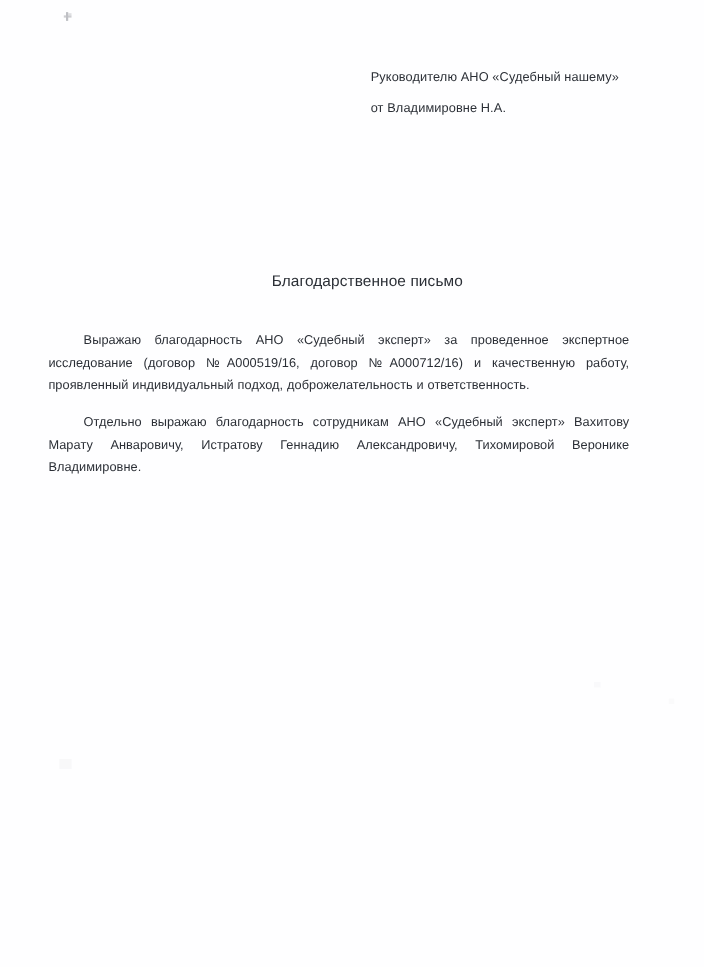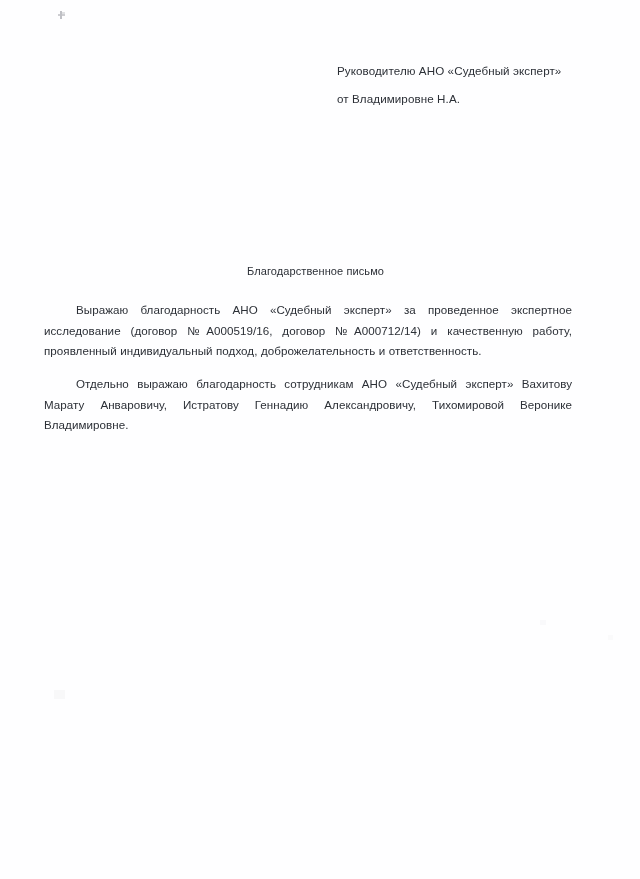--- a/index.html
+++ b/index.html
@@ -54,23 +54,23 @@
     color: #2b2f36;
     font-size: 11.6px;
     line-height: 28px;
     letter-spacing: .1px;
     white-space: nowrap;
   }
 
   .doc-title {
     position: absolute;
     left: 247px;
-    top: 265px;
+    top: 247px;
     color: #2b2f36;
-    font-size: 11px;
+    font-size: 14px;
     letter-spacing: .1px;
     white-space: nowrap;
   }
 
   .body-block {
     position: absolute;
     left: 44px;
     top: 300px;
     width: 528px;
   }
@@ -104,28 +104,28 @@
   <div class="scan-speck">
     <i></i>
       <i></i>
       <i></i>
   </div>
   <div class="scan-noise" style="left:54px;top:690px;width:11px;height:9px;"></div>
   <div class="scan-noise" style="left:540px;top:620px;width:6px;height:5px;opacity:.35;"></div>
   <div class="scan-noise" style="left:608px;top:635px;width:5px;height:5px;opacity:.3;"></div>
 
   <div class="addressee">
-    <div>Руководителю АНО «Судебный эксперт»</div>
+    <div>Руководителю АНО «Судебный нашему»</div>
     <div>от Владимировне Н.А.</div>
   </div>
 
   <div class="doc-title">Благодарственное письмо</div>
 
   <div class="body-block">
-    <p class="para">Выражаю благодарность АНО «Судебный эксперт» за проведенное экспертное исследование (договор  №А000519/16, договор №А000712/14) и качественную работу, проявленный индивидуальный подход, доброжелательность и ответственность.</p>
+    <p class="para">Выражаю благодарность АНО «Судебный эксперт» за проведенное экспертное исследование (договор  №А000519/16, договор №А000712/16) и качественную работу, проявленный индивидуальный подход, доброжелательность и ответственность.</p>
     <p class="para">Отдельно выражаю благодарность сотрудникам АНО «Судебный эксперт» Вахитову Марату Анваровичу, Истратову  Геннадию Александровичу, Тихомировой Веронике Владимировне.</p>
   </div>
 
   <div class="sig-row">
 
     
     
 
     
     

